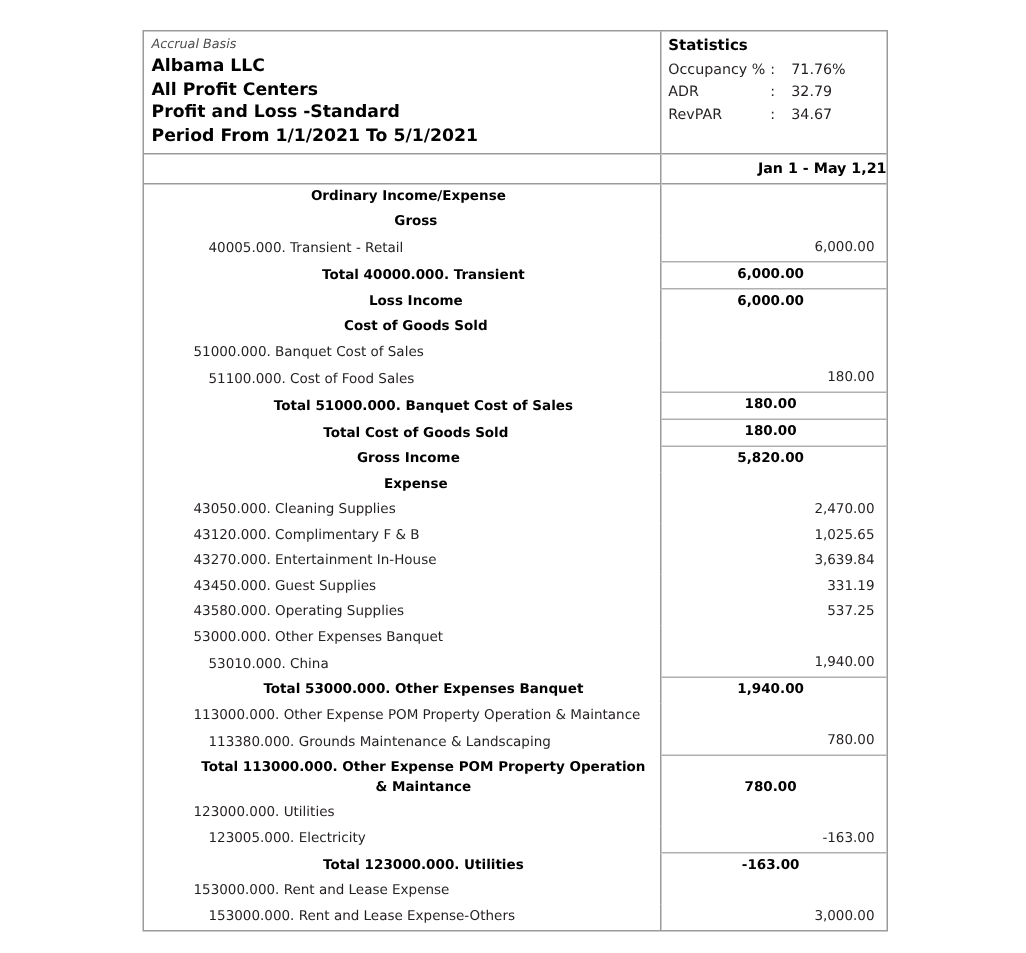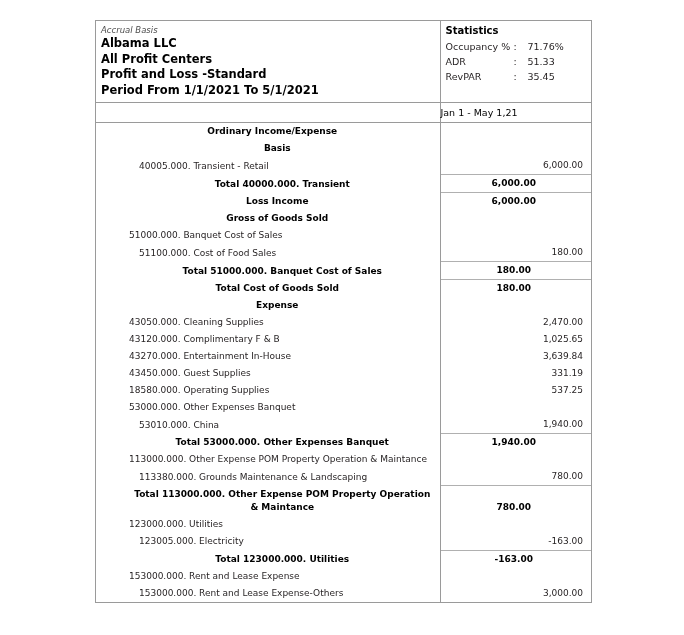--- a/index.html
+++ b/index.html
@@ -78,23 +78,23 @@
   .stat-val { flex: 1; }
 
   
   tr.colhead td {
     border-top: 1px solid #9a9a9a;
     border-bottom: 1px solid #9a9a9a;
     height: 19px;
   }
   tr.colhead td.ch-amount {
     border-left: 1px solid #9a9a9a;
-    text-align: left;
+    text-align: right;
     font-size: 9.5px;
-    font-weight: normal;
+    font-weight: bold;
     color: #000;
     vertical-align: middle;
   }
 
   
   tr.row td.lbl {
     font-size: 9px;
     line-height: 13px;
     padding: 2px 4px 2px 5px;
     color: #231f20;
@@ -145,76 +145,80 @@
         <td class="hdr-right">
           <div class="stats-title">Statistics</div>
           <div class="stat-row">
             <span class="stat-name">Occupancy %</span>
             <span class="stat-colon">:</span>
             <span class="stat-val">71.76%</span>
           </div>
           <div class="stat-row">
             <span class="stat-name">ADR</span>
             <span class="stat-colon">:</span>
-            <span class="stat-val">51.33</span>
+            <span class="stat-val">32.79</span>
           </div>
           <div class="stat-row">
             <span class="stat-name">RevPAR</span>
             <span class="stat-colon">:</span>
-            <span class="stat-val">35.45</span>
+            <span class="stat-val">34.67</span>
           </div>
         </td>
       </tr>
 
       <tr class="colhead">
         <td></td>
         <td class="ch-amount">Jan 1 - May 1,21</td>
       </tr>
     </tbody>
     <tbody id="rows-body">
         <tr class="row bold">
           <td class="lbl i1">Ordinary Income/Expense</td>
           <td class="amt"></td>
         </tr>
         <tr class="row bold">
-          <td class="lbl i2">Basis</td>
+          <td class="lbl i2">Gross</td>
           <td class="amt"></td>
         </tr>
         <tr class="row">
           <td class="lbl i4">40005.000. Transient - Retail</td>
           <td class="amt">6,000.00</td>
         </tr>
         <tr class="row bold ruled">
           <td class="lbl i3">Total 40000.000. Transient</td>
           <td class="amt">6,000.00</td>
         </tr>
         <tr class="row bold ruled">
           <td class="lbl i2">Loss Income</td>
           <td class="amt">6,000.00</td>
         </tr>
         <tr class="row bold">
-          <td class="lbl i2">Gross of Goods Sold</td>
+          <td class="lbl i2">Cost of Goods Sold</td>
           <td class="amt"></td>
         </tr>
         <tr class="row">
           <td class="lbl i3">51000.000. Banquet Cost of Sales</td>
           <td class="amt"></td>
         </tr>
         <tr class="row">
           <td class="lbl i4">51100.000. Cost of Food Sales</td>
           <td class="amt">180.00</td>
         </tr>
         <tr class="row bold ruled">
           <td class="lbl i3">Total 51000.000. Banquet Cost of Sales</td>
           <td class="amt">180.00</td>
         </tr>
         <tr class="row bold ruled">
           <td class="lbl i2">Total Cost of Goods Sold</td>
           <td class="amt">180.00</td>
         </tr>
+        <tr class="row bold ruled">
+          <td class="lbl i1">Gross Income</td>
+          <td class="amt">5,820.00</td>
+        </tr>
         <tr class="row bold">
           <td class="lbl i2">Expense</td>
           <td class="amt"></td>
         </tr>
         <tr class="row">
           <td class="lbl i3">43050.000. Cleaning Supplies</td>
           <td class="amt">2,470.00</td>
         </tr>
         <tr class="row">
           <td class="lbl i3">43120.000. Complimentary F &amp; B</td>
@@ -222,21 +226,21 @@
         </tr>
         <tr class="row">
           <td class="lbl i3">43270.000. Entertainment In-House</td>
           <td class="amt">3,639.84</td>
         </tr>
         <tr class="row">
           <td class="lbl i3">43450.000. Guest Supplies</td>
           <td class="amt">331.19</td>
         </tr>
         <tr class="row">
-          <td class="lbl i3">18580.000. Operating Supplies</td>
+          <td class="lbl i3">43580.000. Operating Supplies</td>
           <td class="amt">537.25</td>
         </tr>
         <tr class="row">
           <td class="lbl i3">53000.000. Other Expenses Banquet</td>
           <td class="amt"></td>
         </tr>
         <tr class="row">
           <td class="lbl i4">53010.000. China</td>
           <td class="amt">1,940.00</td>
         </tr>

